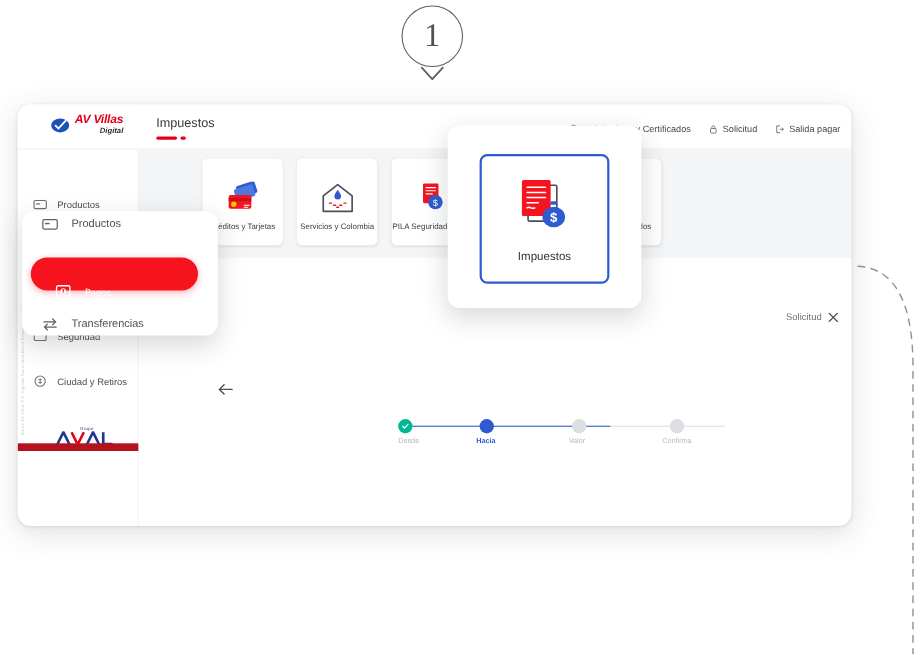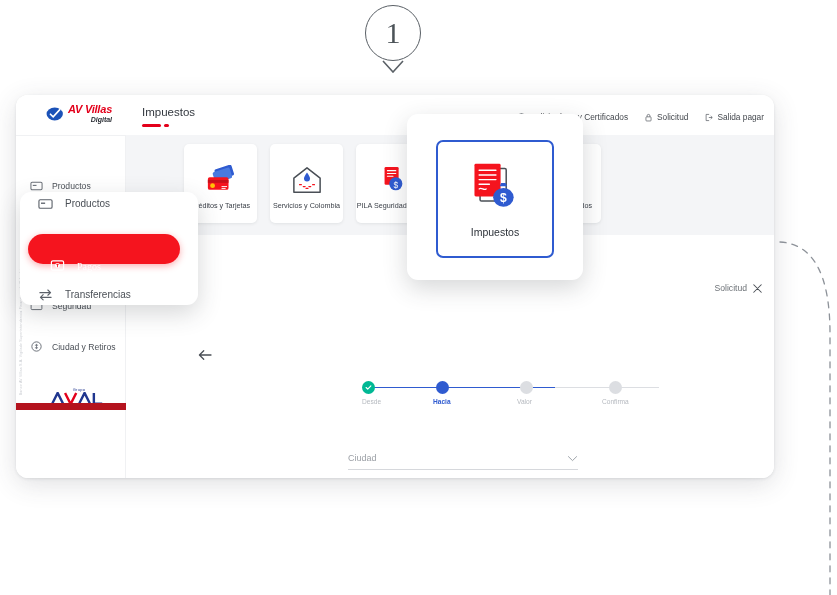--- a/index.html
+++ b/index.html
@@ -370,26 +370,20 @@
         <div class="dot todo" style="left:158px"></div>
         <div class="dot todo" style="left:247px"></div>
 
         <div class="slabel" style="left:0">Desde</div>
         <div class="slabel active" style="left:71px">Hacia</div>
         <div class="slabel" style="left:155px">Valor</div>
         <div class="slabel" style="left:240px">Confirma</div>
       </div>
 
 
-      <div class="field">
-        <span class="ph">Ciudad</span>
-        <svg width="11" height="7" viewBox="0 0 12 8">
-            <path d="M1 1.5 6 6.4 11 1.5" fill="none" stroke="#9aa0a7" stroke-width="1.1"></path>
-          </svg>
-      </div>
     </div>
 
   </div>
 
   <div class="ov-menu">
     <div class="row" style="top:4px">
       <span class="nico">
         <svg viewBox="0 0 16 16" width="15" height="15">
             <rect x="1" y="4" width="14" height="9" rx="1.4" fill="none" stroke="#5b6069" stroke-width="1.2"></rect>
             <rect x="3.2" y="7" width="4.4" height="1.4" fill="#5b6069"></rect>

